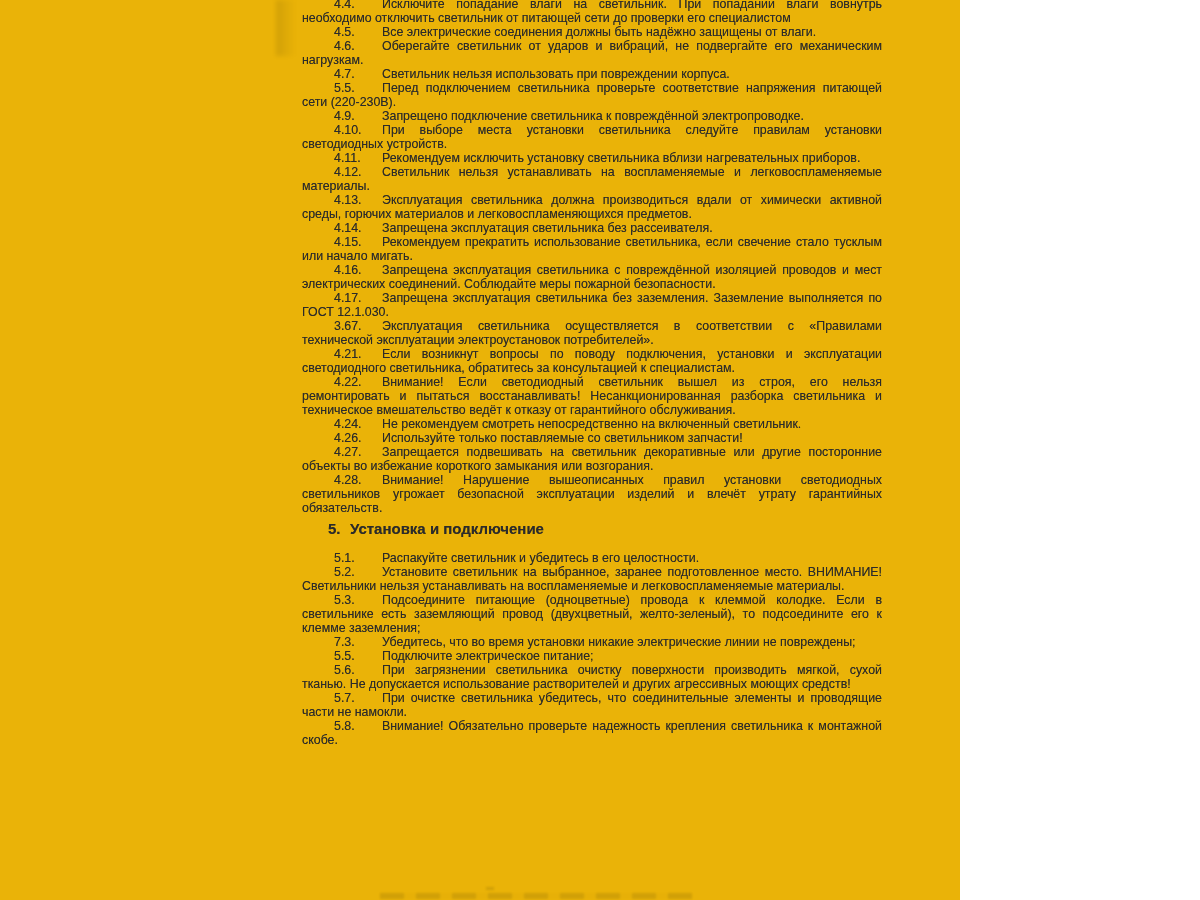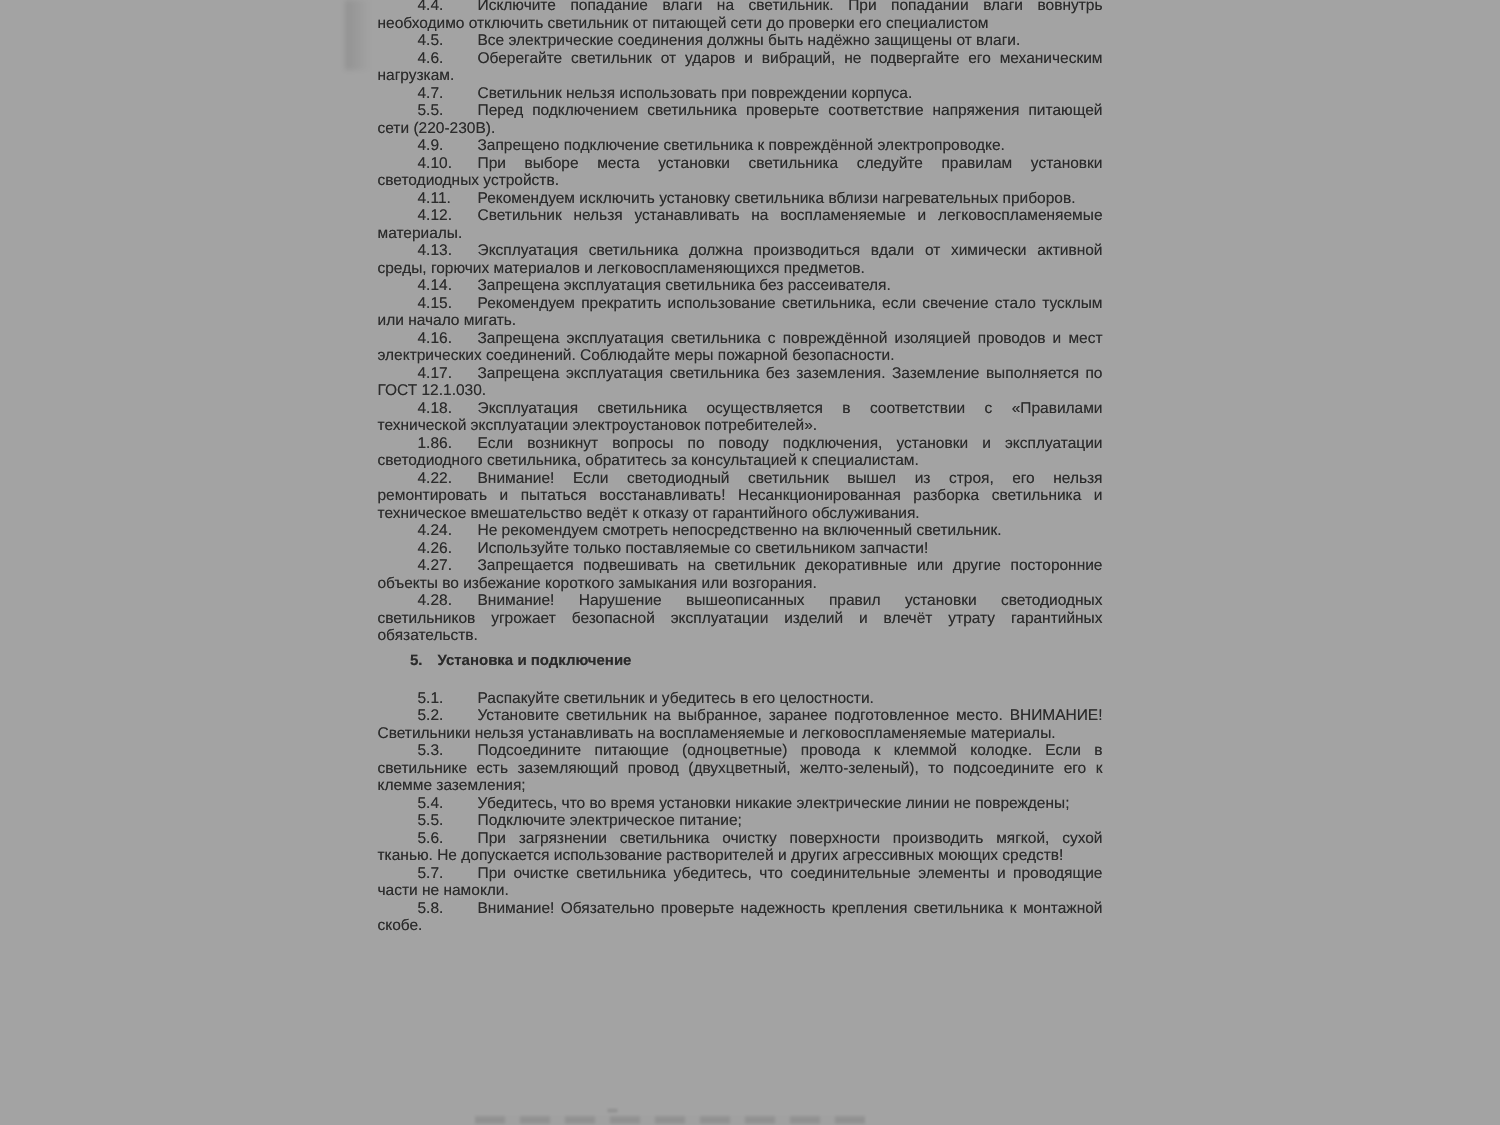--- a/index.html
+++ b/index.html
@@ -2,23 +2,23 @@
 <html lang="ru"><head>
 <meta charset="utf-8">
 <style>
   html, body {
     margin: 0;
     padding: 0;
     background: #ffffff;
   }
   .page {
     position: relative;
-    width: 1200px;
+    width: 960px;
     height: 900px;
-    background: #a3a3a3;
+    background: #eab308;
     overflow: hidden;
     font-family: "Liberation Sans", sans-serif;
   }
   .doc-column {
     position: absolute;
     left: 302px;
     top: -3px;
     width: 580px;
     color: #2b2b2b;
     font-size: 12.4px;
@@ -32,21 +32,21 @@
   }
   .doc-column p.item .num {
     display: inline-block;
     width: 48px;
     text-indent: 0;
     vertical-align: top;
   }
   .section-heading {
     margin: 5px 0 14px 0;
     font-weight: bold;
-    font-size: 12px;
+    font-size: 15px;
     line-height: 17px;
     text-indent: 26px;
     text-align: left;
   }
   .section-heading .hnum {
     display: inline-block;
     width: 22px;
     text-indent: 0;
   }
   
@@ -103,38 +103,38 @@
         <p class="item"><span class="num">5.5.</span><span>Перед подключением светильника проверьте соответствие напряжения питающей сети (220-230В).</span></p>
         <p class="item"><span class="num">4.9.</span><span>Запрещено подключение светильника к повреждённой электропроводке.</span></p>
         <p class="item"><span class="num">4.10.</span><span>При выборе места установки светильника следуйте правилам установки светодиодных устройств.</span></p>
         <p class="item"><span class="num">4.11.</span><span>Рекомендуем исключить установку светильника вблизи нагревательных приборов.</span></p>
         <p class="item"><span class="num">4.12.</span><span>Светильник нельзя устанавливать на воспламеняемые и легковоспламеняемые материалы.</span></p>
         <p class="item"><span class="num">4.13.</span><span>Эксплуатация светильника должна производиться вдали от химически активной среды, горючих материалов и легковоспламеняющихся предметов.</span></p>
         <p class="item"><span class="num">4.14.</span><span>Запрещена эксплуатация светильника без рассеивателя.</span></p>
         <p class="item"><span class="num">4.15.</span><span>Рекомендуем прекратить использование светильника, если свечение стало тусклым или начало мигать.</span></p>
         <p class="item"><span class="num">4.16.</span><span>Запрещена эксплуатация светильника с повреждённой изоляцией проводов и мест электрических соединений. Соблюдайте меры пожарной безопасности.</span></p>
         <p class="item"><span class="num">4.17.</span><span>Запрещена эксплуатация светильника без заземления. Заземление выполняется по ГОСТ 12.1.030.</span></p>
-        <p class="item"><span class="num">4.18.</span><span>Эксплуатация светильника осуществляется в соответствии с «Правилами технической эксплуатации электроустановок потребителей».</span></p>
-        <p class="item"><span class="num">1.86.</span><span>Если возникнут вопросы по поводу подключения, установки и эксплуатации светодиодного светильника, обратитесь за консультацией к специалистам.</span></p>
+        <p class="item"><span class="num">3.67.</span><span>Эксплуатация светильника осуществляется в соответствии с «Правилами технической эксплуатации электроустановок потребителей».</span></p>
+        <p class="item"><span class="num">4.21.</span><span>Если возникнут вопросы по поводу подключения, установки и эксплуатации светодиодного светильника, обратитесь за консультацией к специалистам.</span></p>
         <p class="item"><span class="num">4.22.</span><span>Внимание! Если светодиодный светильник вышел из строя, его нельзя ремонтировать и пытаться восстанавливать! Несанкционированная разборка светильника и техническое вмешательство ведёт к отказу от гарантийного обслуживания.</span></p>
         <p class="item"><span class="num">4.24.</span><span>Не рекомендуем смотреть непосредственно на включенный светильник.</span></p>
         <p class="item"><span class="num">4.26.</span><span>Используйте только поставляемые со светильником запчасти!</span></p>
         <p class="item"><span class="num">4.27.</span><span>Запрещается подвешивать на светильник декоративные или другие посторонние объекты во избежание короткого замыкания или возгорания.</span></p>
         <p class="item"><span class="num">4.28.</span><span>Внимание! Нарушение вышеописанных правил установки светодиодных светильников угрожает безопасной эксплуатации изделий и влечёт утрату гарантийных обязательств.</span></p>
       </div>
 
     <h2 class="section-heading">
       <span class="hnum">5.</span><span>Установка и подключение</span>
     </h2>
 
     <div id="section5-list">
         <p class="item"><span class="num">5.1.</span><span>Распакуйте светильник и убедитесь в его целостности.</span></p>
         <p class="item"><span class="num">5.2.</span><span>Установите светильник на выбранное, заранее подготовленное место. ВНИМАНИЕ! Светильники нельзя устанавливать на воспламеняемые и легковоспламеняемые материалы.</span></p>
         <p class="item"><span class="num">5.3.</span><span>Подсоедините питающие (одноцветные) провода к клеммой колодке. Если в светильнике есть заземляющий провод (двухцветный, желто-зеленый), то подсоедините его к клемме заземления;</span></p>
-        <p class="item"><span class="num">5.4.</span><span>Убедитесь, что во время установки никакие электрические линии не повреждены;</span></p>
+        <p class="item"><span class="num">7.3.</span><span>Убедитесь, что во время установки никакие электрические линии не повреждены;</span></p>
         <p class="item"><span class="num">5.5.</span><span>Подключите электрическое питание;</span></p>
         <p class="item"><span class="num">5.6.</span><span>При загрязнении светильника очистку поверхности производить мягкой, сухой тканью. Не допускается использование растворителей и других агрессивных моющих средств!</span></p>
         <p class="item"><span class="num">5.7.</span><span>При очистке светильника убедитесь, что соединительные элементы и проводящие части не намокли.</span></p>
         <p class="item"><span class="num">5.8.</span><span>Внимание! Обязательно проверьте надежность крепления светильника к монтажной скобе.</span></p>
       </div>
 
   </div>
 
   <div class="scan-dot"></div>
   <div class="scan-smudge-bottom"></div>

